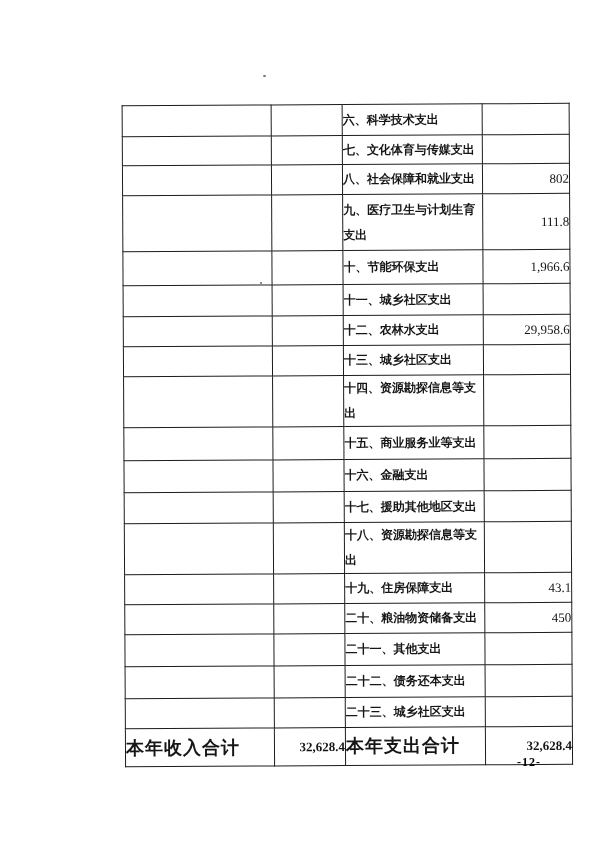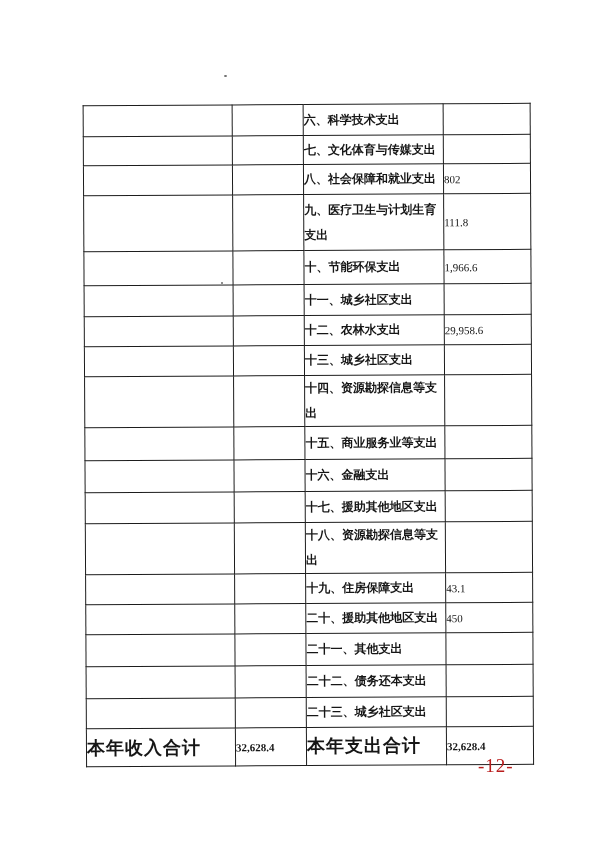--- a/index.html
+++ b/index.html
@@ -1,49 +1,49 @@
 <!DOCTYPE html>
 <html><head>
 <meta charset="utf-8">
 <style>
   html,body{margin:0;padding:0;}
   body{
     width:600px;height:845px;position:relative;background:#ffffff;overflow:hidden;
     font-family:"Liberation Sans","DejaVu Sans",sans-serif;color:#1a1a1a;
   }
-  .sheet{position:absolute;inset:0;background:#fff;}
+  .sheet{position:absolute;inset:0;background:#fff;margin-left:39px;}
   table.budget{
     position:absolute;left:84px;top:104px;width:447px;
     border-collapse:collapse;table-layout:fixed;
     transform:rotate(-0.3deg);transform-origin:50% 40%;
   }
   table.budget td{
     border:1.5px solid #1d1d1d;
     padding:0;vertical-align:middle;overflow:hidden;
     color:#161616;
   }
   td.c3{
     padding:2px 2px 2px 7px;
     font-weight:bold;font-size:12px;line-height:25px;
     text-align:left;word-break:break-all;
   }
   td.val{
-    text-align:left;padding-right:4px;
+    text-align:right;padding-right:4px;
     font-family:"Liberation Serif","DejaVu Serif",serif;
-    font-size:11px;font-weight:normal;color:#111;
+    font-size:13px;font-weight:normal;color:#111;
     white-space:nowrap;
   }
   tr.total td.lab{
     font-weight:bold;font-size:18px;letter-spacing:1px;
   }
   tr.total td.val{font-weight:bold;}
   .pagenum{
     position:absolute;left:478px;top:755px;
     font-family:"Liberation Serif","DejaVu Serif",serif;
-    font-size:19px;letter-spacing:1px;color:#b91c1c;font-weight:normal;
+    font-size:12px;letter-spacing:1px;color:#000000;font-weight:bold;
   }
   .speck{position:absolute;background:#6b6b6b;border-radius:50%;}
   .speck.s1{left:224px;top:75px;width:3px;height:2px;}
   .speck.s2{left:221px;top:282px;width:2px;height:2px;}
 </style>
 </head>
 <body>
 
 <div class="sheet">
 
@@ -138,21 +138,21 @@
       </tr>
       <tr style="height:30px">
         <td class="c1"></td>
         <td class="c2 val"></td>
         <td class="c3">十九、住房保障支出</td>
         <td class="c4 val">43.1</td>
       </tr>
       <tr style="height:30px">
         <td class="c1"></td>
         <td class="c2 val"></td>
-        <td class="c3">二十、援助其他地区支出</td>
+        <td class="c3">二十、粮油物资储备支出</td>
         <td class="c4 val">450</td>
       </tr>
       <tr style="height:32px">
         <td class="c1"></td>
         <td class="c2 val"></td>
         <td class="c3">二十一、其他支出</td>
         <td class="c4 val"></td>
       </tr>
       <tr style="height:32px">
         <td class="c1"></td>

